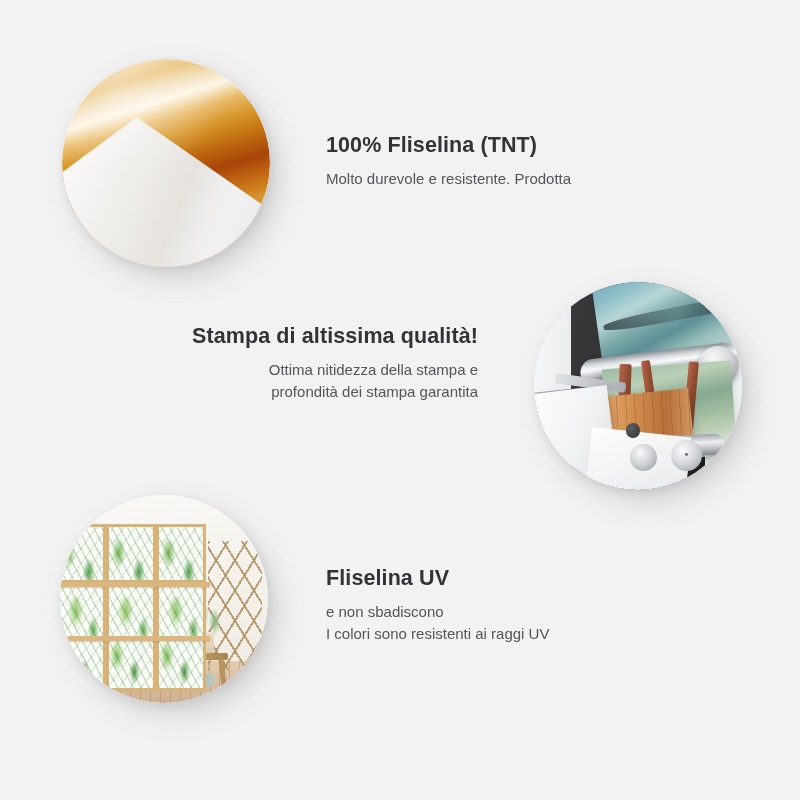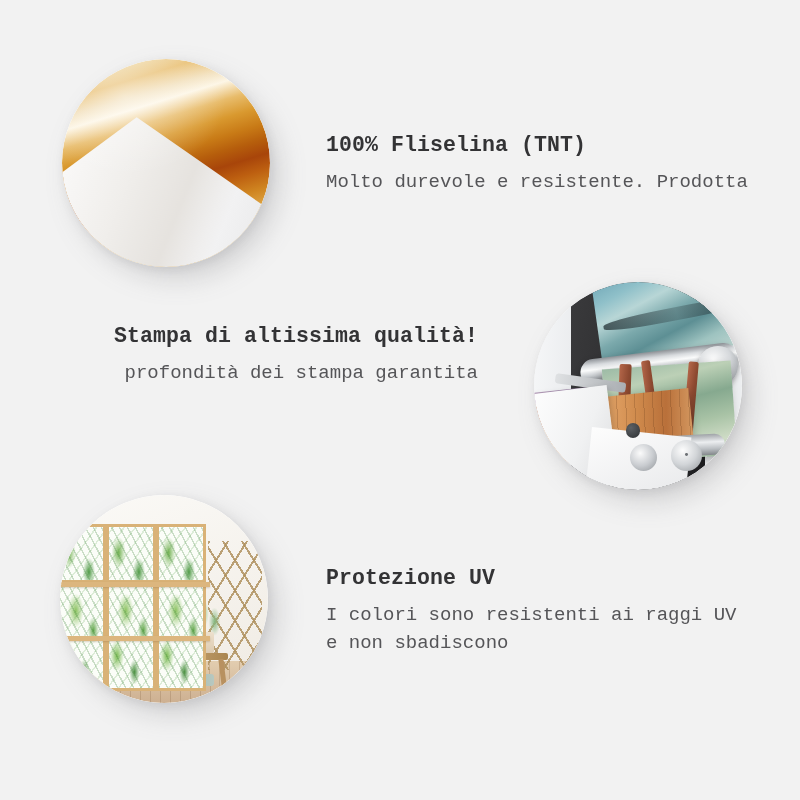--- a/index.html
+++ b/index.html
@@ -14,21 +14,20 @@
     font-family: "Liberation Sans", "DejaVu Sans", sans-serif;
     overflow: hidden;
     position: relative;
   }
 
   .page {
     position: absolute;
     inset: 0;
     width: 640px;
     height: 800px;
-    font-family: Liberation Mono, monospace;
   }
 
   
   .feature {
     position: absolute;
   }
 
   .circle-wrap {
     position: absolute;
     width: 208px;
@@ -53,21 +52,21 @@
   .heading {
     font-size: 21.5px;
     font-weight: bold;
     color: #333335;
     letter-spacing: .1px;
     margin: 0 0 9px 0;
     line-height: 1.2;
     white-space: nowrap;
   }
   .body-line {
-    font-size: 19px;
+    font-size: 15px;
     color: #555558;
     line-height: 1.5;
     margin: 0;
     white-space: nowrap;
   }
   .txt.align-right { text-align: right; }
   .txt.align-left  { text-align: left; }
 
   
   #img-wallpaper .sheet-front {
@@ -394,20 +393,21 @@
         <div class="roller-low"></div>
         <div class="white-guide2"></div>
         <div class="knob"></div>
         <div class="cap-low-a"></div>
         <div class="cap-low-b"></div>
       </div>
     </div>
 
     <div class="txt align-right" style="left:98px; top:324px; width:380px;">
       <p class="heading">Stampa di altissima qualità!</p>
+      <p class="body-line">Ottima nitidezza della stampa e</p>
       <p class="body-line">profondità dei stampa garantita</p>
     </div>
   </div>
 
   <div class="feature">
 
     <div class="circle-wrap" id="img-divider" style="left:60px; top:495px;">
       <div class="circle-inner">
         <div class="room"></div>
         <div class="floor"></div>
@@ -423,19 +423,19 @@
           <div class="panel"></div>
           <div class="panel"></div>
           <div class="panel"></div>
         </div>
         <div class="rail r1"></div>
         <div class="rail r2"></div>
       </div>
     </div>
 
     <div class="txt align-left" style="left:326px; top:566px; width:380px;">
-      <p class="heading">Protezione UV</p>
+      <p class="heading">Fliselina UV</p>
+      <p class="body-line">e non sbadiscono</p>
       <p class="body-line">I colori sono resistenti ai raggi UV</p>
-      <p class="body-line">e non sbadiscono</p>
     </div>
   </div>
 
 </div>
 
 </body></html>

